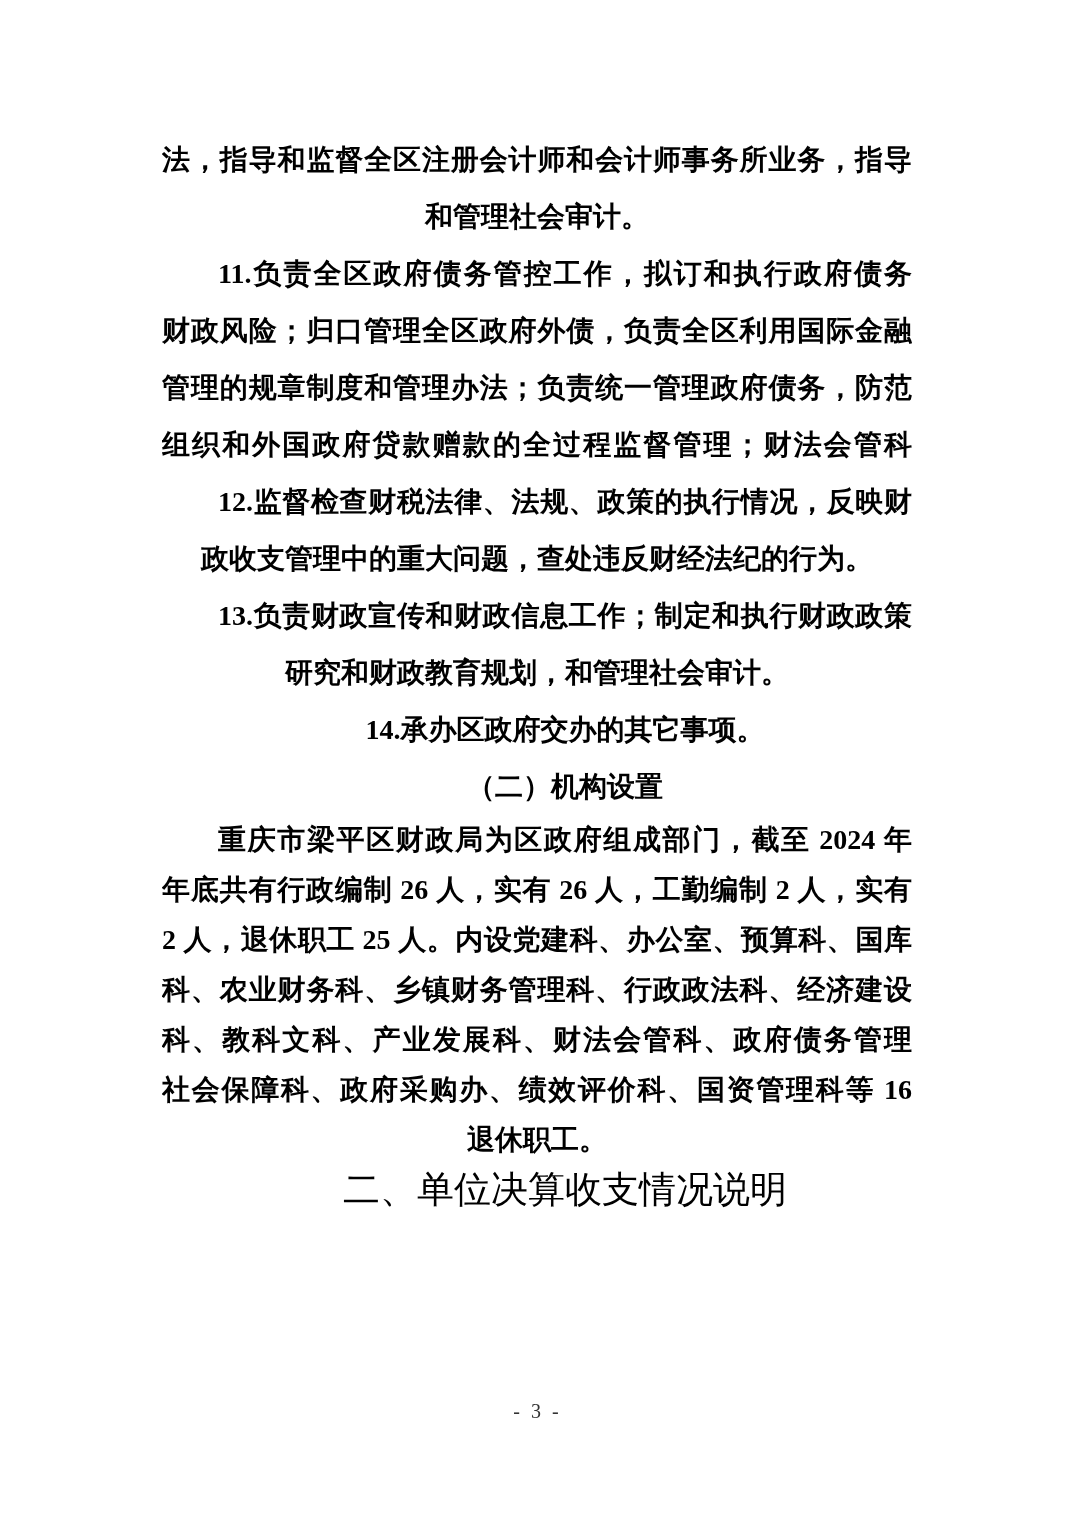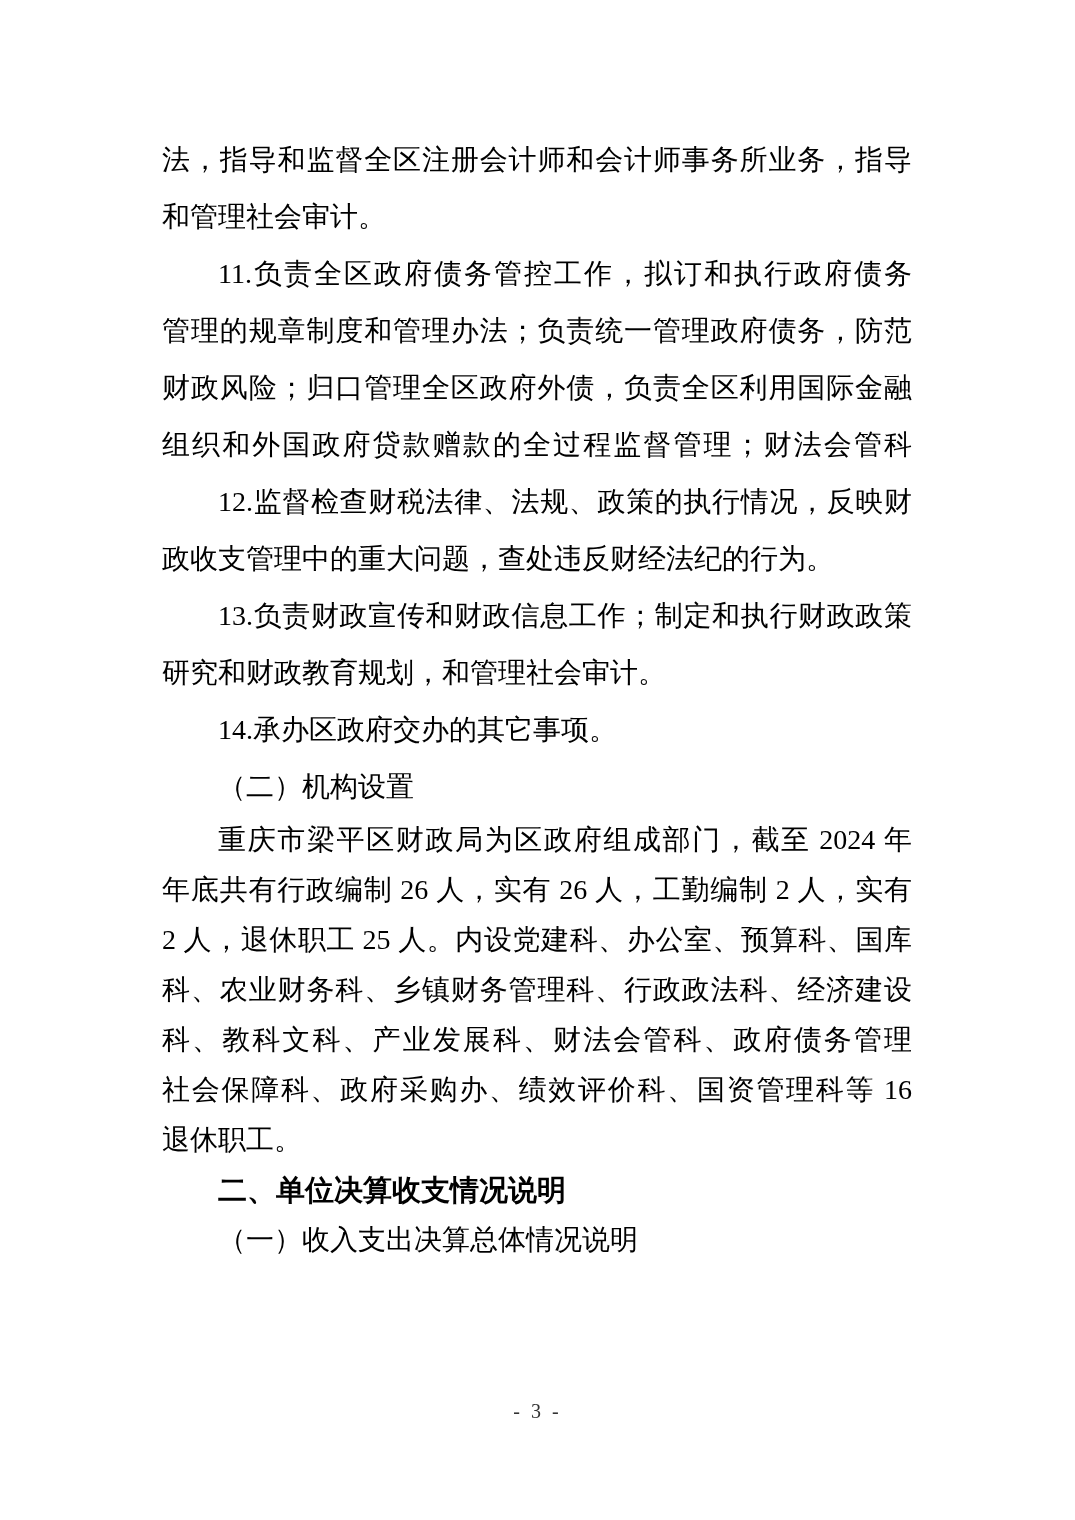--- a/index.html
+++ b/index.html
@@ -21,29 +21,30 @@
     left: 162px;
     top: 131px;
     width: 750px;
   }
   .block { display: block; }
   .block .line {
     font-size: 28px;
     color: #000000;
     letter-spacing: 0px;
     overflow: hidden;
+    text-align: center;
   }
   .body .line {
     font-family: "Liberation Serif", serif;
-    font-weight: normal;
+    font-weight: bold;
   }
   .heading .line {
     font-family: "Liberation Sans", sans-serif;
-    font-weight: bold;
-    font-size: 29px;
+    font-weight: normal;
+    font-size: 37px;
   }
   .lh57 .line { line-height: 57px; height: 57px; }
   .lh50 .line { line-height: 50px; height: 50px; }
   .line.fill {
     text-align: justify;
     text-align-last: justify;
   }
   .line.indent { text-indent: 56px; }
   .footer {
     position: absolute;
@@ -61,22 +62,22 @@
 <body>
 
 <div class="page">
   <div class="content" id="content">
       <div class="block body lh57">
         <div class="line fill">法，指导和监督全区注册会计师和会计师事务所业务，指导</div>
         <div class="line">和管理社会审计。</div>
       </div>
       <div class="block body lh57">
         <div class="line indent fill">11.负责全区政府债务管控工作，拟订和执行政府债务</div>
+        <div class="line fill">财政风险；归口管理全区政府外债，负责全区利用国际金融</div>
         <div class="line fill">管理的规章制度和管理办法；负责统一管理政府债务，防范</div>
-        <div class="line fill">财政风险；归口管理全区政府外债，负责全区利用国际金融</div>
         <div class="line fill">组织和外国政府贷款赠款的全过程监督管理；财法会管科</div>
       </div>
       <div class="block body lh57">
         <div class="line indent fill">12.监督检查财税法律、法规、政策的执行情况，反映财</div>
         <div class="line">政收支管理中的重大问题，查处违反财经法纪的行为。</div>
       </div>
       <div class="block body lh57">
         <div class="line indent fill">13.负责财政宣传和财政信息工作；制定和执行财政政策</div>
         <div class="line">研究和财政教育规划，和管理社会审计。</div>
       </div>
@@ -91,18 +92,15 @@
         <div class="line fill">年底共有行政编制 26 人，实有 26 人，工勤编制 2 人，实有</div>
         <div class="line fill">2 人，退休职工 25 人。内设党建科、办公室、预算科、国库</div>
         <div class="line fill">科、农业财务科、乡镇财务管理科、行政政法科、经济建设</div>
         <div class="line fill">科、教科文科、产业发展科、财法会管科、政府债务管理科、</div>
         <div class="line fill">社会保障科、政府采购办、绩效评价科、国资管理科等 16</div>
         <div class="line">退休职工。</div>
       </div>
       <div class="block heading lh50">
         <div class="line indent">二、单位决算收支情况说明</div>
       </div>
-      <div class="block body lh50">
-        <div class="line indent">（一）收入支出决算总体情况说明</div>
-      </div>
     </div>
   <div class="footer">- 3 -</div>
 </div>
 
 </body></html>

